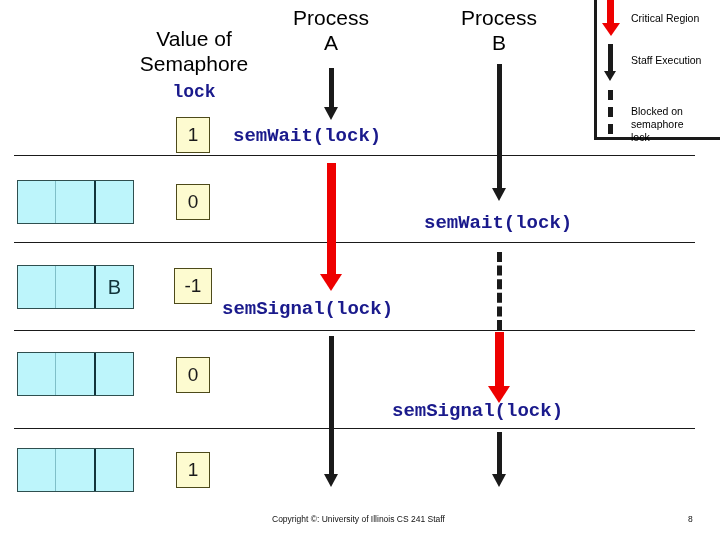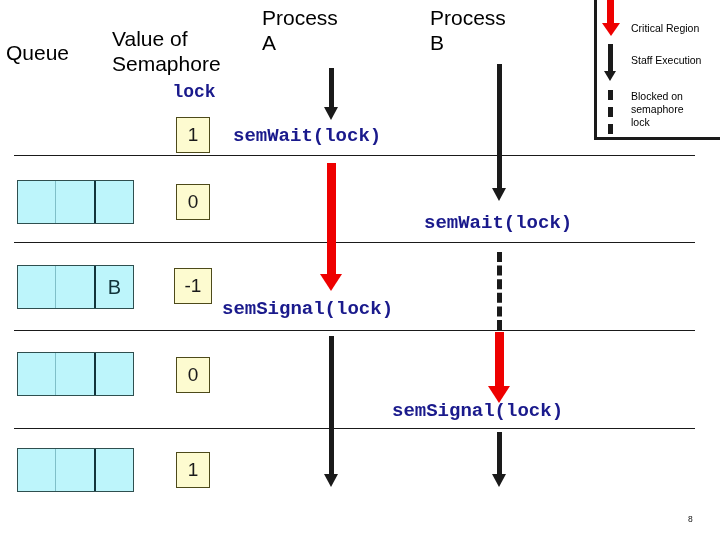--- a/index.html
+++ b/index.html
@@ -18,20 +18,21 @@
     overflow: hidden;
   }
 
   
   .hdr {
     position: absolute;
     color: #000000;
     font-family: "Liberation Sans", sans-serif;
     font-size: 21px;
     line-height: 25px;
+    text-align: center;
     white-space: pre-line;
   }
   .hdr-queue   { left: 6px;   top: 40px;  width: 104px; }
   .hdr-value   { left: 112px; top: 26px;  width: 164px; }
   .hdr-lock {
     position: absolute;
     left: 112px; top: 82px; width: 164px;
     text-align: center;
     color: #1a1a8c;
     font-family: "Liberation Mono", monospace;
@@ -144,21 +145,21 @@
     background: #ffffff;
   }
   .lg-row {
     position: absolute;
     left: 34px;
     font-family: "Liberation Sans", sans-serif;
     font-size: 10.5px;
     line-height: 13px;
     color: #000000;
   }
-  .lg-r1 { top: 24px; }
+  .lg-r1 { top: 14px; }
   .lg-r2 { top: 56px; }
   .lg-r3 { top: 92px; }
 
   .lg-mark { position: absolute; left: 10px; width: 7px; }
   .lg-mark.red   { background: #ee0000; }
   .lg-mark.black { background: #1a1a1a; width: 5px; left: 11px; }
   .lg-mark.dashv {
     width: 5px; left: 11px;
     border-left: 5px solid #1a1a1a;
     border-left-style: dashed;
@@ -188,21 +189,20 @@
     color: #111111;
   }
   .foot-copy { left: 272px; top: 514px; }
   .foot-page { left: 688px; top: 514px; }
 </style>
 </head>
 <body>
 
 <div id="slide">
 
-  <div class="hdr hdr-queue">Queue</div>
   <div class="hdr hdr-value">Value of
 Semaphore</div>
   <div class="hdr-lock">lock</div>
   <div class="hdr hdr-pa">Process
 A</div>
   <div class="hdr hdr-pb">Process
 B</div>
 
   <div class="sep" style="top:155px;"></div>
   <div class="sep" style="top:242px;"></div>
@@ -260,20 +260,21 @@
 
     <div class="lg-mark red" style="top:-2px; height:28px;"></div>
     <div class="lg-head red" style="top:25px;"></div>
     <div class="lg-row lg-r1">Critical Region</div>
 
     <div class="lg-mark black" style="top:46px; height:28px;"></div>
     <div class="lg-head black" style="top:73px;"></div>
     <div class="lg-row lg-r2">Staff Execution</div>
 
     <div class="lg-mark dashv" style="top:92px; height:44px;"></div>
-    <div class="lg-row lg-r3" style="white-space:pre-line;">Blocked on
+    <div class="lg-row lg-r3" style="white-space:pre-line;margin-top:15px;">Blocked on
 semaphore
 lock</div>
   </div>
 
+  <div class="foot foot-copy">Copyright ©: University of Illinois CS 241 Staff</div>
   <div class="foot foot-page">8</div>
 
 </div>
 
 </body></html>

